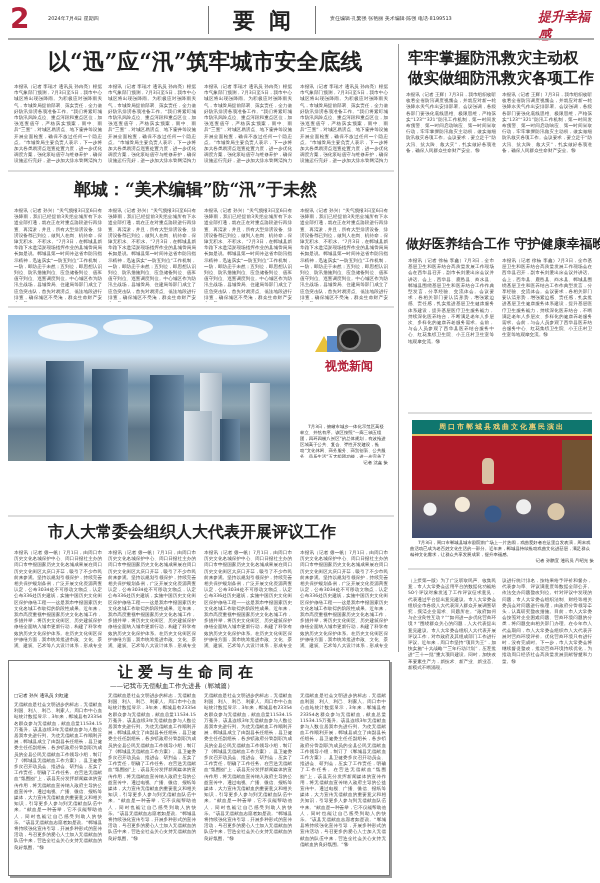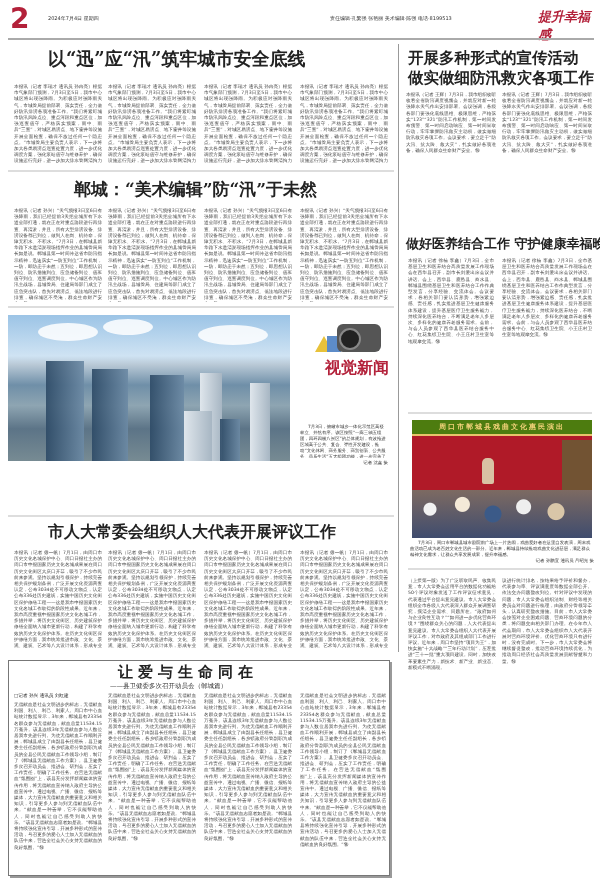--- a/index.html
+++ b/index.html
@@ -15,46 +15,49 @@
 .rule{position:absolute;left:8px;width:586px;height:2px;background:#aaa}
 .h1{position:absolute;font-weight:bold;color:#222;white-space:nowrap}
 .txt{position:absolute;font-size:4.6px;line-height:6.2px;color:#444;text-align:justify;overflow:hidden;font-family:"DejaVu Sans",sans-serif}
 .vline{position:absolute;width:1px;background:#999}
 .hline{position:absolute;height:2px;background:#ddd}
 .photo1{position:absolute;left:8px;top:315px;width:282px;height:146px;overflow:hidden;background:linear-gradient(180deg,#9cc4e6 0%,#cfe3f3 28%,#b9c9d6 34%,#6f8fa8 48%,#8ea5b2 62%,#5c7487 78%,#778b93 100%)}
 .bld{position:absolute;bottom:0;background:linear-gradient(90deg,#2d4a66,#6c8aa5);opacity:.9}
 .bldw{position:absolute;bottom:0;background:linear-gradient(90deg,#dfe6ec,#a7b6c3)}
 .cloud{position:absolute;background:#fff;border-radius:50%;opacity:.85}
 .photo2{position:absolute;left:412px;top:420px;width:180px;height:118px;overflow:hidden;background:#b01a28}
-.banner{position:absolute;left:0;top:0;width:100%;height:16px;background:#4d7c0f;border-bottom:2px solid #e8c46a}
+.banner{position:absolute;left:0;top:0;width:100%;height:16px;background:#0f766e;border-bottom:2px solid #e8c46a}
 .crowd{position:absolute;left:0;bottom:0;width:100%;height:48px;background:radial-gradient(circle at 10% 40%,#f2f2f2 6px,transparent 7px),radial-gradient(circle at 28% 30%,#f4e9d8 7px,transparent 8px),radial-gradient(circle at 45% 50%,#3b5a88 8px,transparent 9px),radial-gradient(circle at 62% 35%,#eee 7px,transparent 8px),radial-gradient(circle at 80% 45%,#d9c6a8 8px,transparent 9px),linear-gradient(180deg,#7d6a62,#3f4c6e)}
 .cap{position:absolute;font-size:4.4px;line-height:6px;color:#333;font-family:"DejaVu Sans",sans-serif;overflow:hidden}
 .vnlogo{position:absolute;left:315px;top:322px;width:72px;height:60px}
 .box{position:absolute;left:8px;top:660px;width:382px;height:216px;border:1px solid #777;box-shadow:2px 2px 0 #999}
 </style>
 </head>
 <body>
 
 <div class="hdr">
   <div class="pagenum">2</div>
   <div class="date">2024年7月4日  星期四</div>
+  <div class="secwrap">
+    <div class="sec">要闻</div>
+  </div>
   <div class="editors">责任编辑·孔繁强  张艳丽  美术编辑·陈强  电话·8199513</div>
   <div class="logo">提升幸福感</div>
 </div>
 <div class="rule" style="top:38px"></div>
 
-<div class="h1" style="left:48px;top:47px;font-size:18px">以“迅”应“汛”筑牢城市安全底线</div>
+<div class="h1" style="left:48px;top:47px;font-size:22px">以“迅”应“汛”筑牢城市安全底线</div>
 <div class="txt" style="left:14px;top:84px;width:88px;height:80px">本报讯（记者 李瑞才 通讯员 孙冉亮）根据市气象部门预测，7月3日至5日，我市中心城区将出现强降雨。为积极应对强降雨天气，市城管局提前部署、落实责任，全力做好防汛排涝各项准备工作。“我们将紧盯城市防汛风险点位、重点河段和重点区位，加强巡查值守，严格落实预案，雨中、雨后“三查”，对城区易涝点、地下窗井等设施开展全面检查，确保不放过任何一个隐患点。”市城管局主要负责人表示，下一步将加大各类易涝点巡查处置力度，进一步优化调度方案，强化泵站值守与维修养护，确保设施运行完好，进一步加大排水管网清掏力度，清除淤泥，确保排水管网畅通，全力保障城市防汛安全度汛。⑭</div>
 <div class="txt" style="left:108px;top:84px;width:88px;height:80px">本报讯（记者 李瑞才 通讯员 孙冉亮）根据市气象部门预测，7月3日至5日，我市中心城区将出现强降雨。为积极应对强降雨天气，市城管局提前部署、落实责任，全力做好防汛排涝各项准备工作。“我们将紧盯城市防汛风险点位、重点河段和重点区位，加强巡查值守，严格落实预案，雨中、雨后“三查”，对城区易涝点、地下窗井等设施开展全面检查，确保不放过任何一个隐患点。”市城管局主要负责人表示，下一步将加大各类易涝点巡查处置力度，进一步优化调度方案，强化泵站值守与维修养护，确保设施运行完好，进一步加大排水管网清掏力度，清除淤泥，确保排水管网畅通，全力保障城市防汛安全度汛。⑭</div>
 <div class="txt" style="left:204px;top:84px;width:88px;height:80px">本报讯（记者 李瑞才 通讯员 孙冉亮）根据市气象部门预测，7月3日至5日，我市中心城区将出现强降雨。为积极应对强降雨天气，市城管局提前部署、落实责任，全力做好防汛排涝各项准备工作。“我们将紧盯城市防汛风险点位、重点河段和重点区位，加强巡查值守，严格落实预案，雨中、雨后“三查”，对城区易涝点、地下窗井等设施开展全面检查，确保不放过任何一个隐患点。”市城管局主要负责人表示，下一步将加大各类易涝点巡查处置力度，进一步优化调度方案，强化泵站值守与维修养护，确保设施运行完好，进一步加大排水管网清掏力度，清除淤泥，确保排水管网畅通，全力保障城市防汛安全度汛。⑭</div>
 <div class="txt" style="left:300px;top:84px;width:88px;height:80px">本报讯（记者 李瑞才 通讯员 孙冉亮）根据市气象部门预测，7月3日至5日，我市中心城区将出现强降雨。为积极应对强降雨天气，市城管局提前部署、落实责任，全力做好防汛排涝各项准备工作。“我们将紧盯城市防汛风险点位、重点河段和重点区位，加强巡查值守，严格落实预案，雨中、雨后“三查”，对城区易涝点、地下窗井等设施开展全面检查，确保不放过任何一个隐患点。”市城管局主要负责人表示，下一步将加大各类易涝点巡查处置力度，进一步优化调度方案，强化泵站值守与维修养护，确保设施运行完好，进一步加大排水管网清掏力度，清除淤泥，确保排水管网畅通，全力保障城市防汛安全度汛。⑭</div>
 
 <div class="vline" style="left:398px;top:44px;height:608px"></div>
 
-<div class="h1" style="left:408px;top:48px;font-size:15.5px">开展多种形式的宣传活动</div>
+<div class="h1" style="left:408px;top:48px;font-size:15.5px">牢牢掌握防汛救灾主动权</div>
 <div class="h1" style="left:408px;top:68px;font-size:15.5px">做实做细防汛救灾各项工作</div>
 <div class="txt" style="left:406px;top:92px;width:90px;height:126px">本报讯（记者 王辉）7月3日，我市组织收听收看全省防汛调度视频会，并就应对新一轮强降水天气作出安排部署。会议强调，各级各部门要强化底线思维、极限思维，严格落实“123”“321”防汛工作机制，第一时间发布预警、第一时间启动响应、第一时间采取行动，牢牢掌握防汛救灾主动权，做实做细防汛救灾各项工作。会议要求，要立足于“防大汛、抗大险、救大灾”，扎实做好各项准备，确保人民群众生命财产安全。⑭</div>
 <div class="txt" style="left:502px;top:92px;width:90px;height:126px">本报讯（记者 王辉）7月3日，我市组织收听收看全省防汛调度视频会，并就应对新一轮强降水天气作出安排部署。会议强调，各级各部门要强化底线思维、极限思维，严格落实“123”“321”防汛工作机制，第一时间发布预警、第一时间启动响应、第一时间采取行动，牢牢掌握防汛救灾主动权，做实做细防汛救灾各项工作。会议要求，要立足于“防大汛、抗大险、救大灾”，扎实做好各项准备，确保人民群众生命财产安全。⑭</div>
 
 <div class="hline" style="left:8px;top:170px;width:386px"></div>
 <div class="h1" style="left:74px;top:178px;font-size:17px">郸城：“美术编辑”防“汛”于未然</div>
 <div class="txt" style="left:14px;top:208px;width:88px;height:94px">本报讯（记者 孙兴）“天气预报3日至6日有强降雨，我们已经提前3天把全城所有下水道全部打通，就在正在对重点路段进行再排查、再清淤，并且，所有大型排涝设备、排涝设备都已到位，做到人在岗、机待命，保障无积水、不积水。”7月3日，在郸城县新华路下水道清淤现场指挥作业的县城管局局长如是说。郸城县第一时间传达省市防汛指示精神，迅速落实“一防五到位”工作机制，一防，即防患于未然；五到位，即思想认识到位、防汛措施到位、应急储备到位、值班值守到位、巡查调度到位。中心城区作为防汛主战场，县城管局、住建局等部门成立了应急突击队，首先对易涝点、低洼地段进行排查，确保城区不受淹，群众生命财产安全。⑭</div>
 <div class="txt" style="left:108px;top:208px;width:88px;height:94px">本报讯（记者 孙兴）“天气预报3日至6日有强降雨，我们已经提前3天把全城所有下水道全部打通，就在正在对重点路段进行再排查、再清淤，并且，所有大型排涝设备、排涝设备都已到位，做到人在岗、机待命，保障无积水、不积水。”7月3日，在郸城县新华路下水道清淤现场指挥作业的县城管局局长如是说。郸城县第一时间传达省市防汛指示精神，迅速落实“一防五到位”工作机制，一防，即防患于未然；五到位，即思想认识到位、防汛措施到位、应急储备到位、值班值守到位、巡查调度到位。中心城区作为防汛主战场，县城管局、住建局等部门成立了应急突击队，首先对易涝点、低洼地段进行排查，确保城区不受淹，群众生命财产安全。⑭</div>
 <div class="txt" style="left:204px;top:208px;width:88px;height:94px">本报讯（记者 孙兴）“天气预报3日至6日有强降雨，我们已经提前3天把全城所有下水道全部打通，就在正在对重点路段进行再排查、再清淤，并且，所有大型排涝设备、排涝设备都已到位，做到人在岗、机待命，保障无积水、不积水。”7月3日，在郸城县新华路下水道清淤现场指挥作业的县城管局局长如是说。郸城县第一时间传达省市防汛指示精神，迅速落实“一防五到位”工作机制，一防，即防患于未然；五到位，即思想认识到位、防汛措施到位、应急储备到位、值班值守到位、巡查调度到位。中心城区作为防汛主战场，县城管局、住建局等部门成立了应急突击队，首先对易涝点、低洼地段进行排查，确保城区不受淹，群众生命财产安全。⑭</div>
 <div class="txt" style="left:300px;top:208px;width:88px;height:94px">本报讯（记者 孙兴）“天气预报3日至6日有强降雨，我们已经提前3天把全城所有下水道全部打通，就在正在对重点路段进行再排查、再清淤，并且，所有大型排涝设备、排涝设备都已到位，做到人在岗、机待命，保障无积水、不积水。”7月3日，在郸城县新华路下水道清淤现场指挥作业的县城管局局长如是说。郸城县第一时间传达省市防汛指示精神，迅速落实“一防五到位”工作机制，一防，即防患于未然；五到位，即思想认识到位、防汛措施到位、应急储备到位、值班值守到位、巡查调度到位。中心城区作为防汛主战场，县城管局、住建局等部门成立了应急突击队，首先对易涝点、低洼地段进行排查，确保城区不受淹，群众生命财产安全。⑭</div>
@@ -72,21 +75,21 @@
   <div class="bldw" style="left:184px;width:28px;height:50px;left:176px"></div>
   <div class="bld" style="left:212px;width:20px;height:42px"></div>
 </div>
 
 <div class="vnlogo">
   <div style="position:absolute;left:0;top:14px;width:0;height:0;border-left:9px solid transparent;border-right:9px solid transparent;border-bottom:16px solid #e8c23a"></div>
   <div style="position:absolute;left:12px;top:14px;width:14px;height:16px;background:#5d8cc8"></div>
   <div style="position:absolute;left:22px;top:2px;width:44px;height:28px;background:#555;border-radius:6px">
     <div style="position:absolute;left:2px;top:4px;width:22px;height:22px;border-radius:50%;background:#222;border:2px solid #888"></div>
   </div>
-  <div style="position:absolute;left:10px;top:36px;font-size:16px;font-weight:bold;color:#b3213a;white-space:nowrap">视觉新闻</div>
+  <div style="position:absolute;left:10px;top:36px;font-size:12px;font-weight:bold;color:#b3213a;white-space:nowrap">视觉新闻</div>
 </div>
 
 <div class="cap" style="left:300px;top:424px;width:88px;height:34px;text-indent:8px">7月3日，俯瞰市城乡一体化示范区高楼林立、井然有序。该区按照“一廊三轴五组团，四环四横八景区”的总体规划，有效推进区域高于公共、复合、弹性开发建设，推动“文化休闲、商务服务、商贸创新、公共服务、品质生活”五大组团功能，进一步完善了公共基础设施，提升了群众的获得感、幸福感和满意度。</div>
 <div class="cap" style="left:340px;top:460px;width:48px;text-align:right">记者  沈鑫  摄</div>
 
 <div class="h1" style="left:406px;top:235px;font-size:13px">做好医养结合工作  守护健康幸福晚年</div>
 <div class="txt" style="left:408px;top:258px;width:86px;height:152px">本报讯（记者 徐楠 李鑫）7月3日，全市基层卫生和医养结合高质量发展工作现场会在西华县召开，副市长刘爱出席会议并讲话。会上，西华县、鹿邑县、商水县、郸城县围绕基层卫生和医养结合工作作典型发言，分享经验、交流体会。会议要求，各相关部门要认清形势，增强紧迫感、责任感，扎实推进基层卫生健康服务体系建设，提升基层医疗卫生服务能力，持续深化医养结合，不断满足老年人多层次、多样化的健康养老服务需求。会前，与会人员参观了西华县医养结合服务中心、红花集镇卫生院、小王庄村卫生室等地观摩交流。⑭</div>
 <div class="txt" style="left:502px;top:258px;width:90px;height:152px">本报讯（记者 徐楠 李鑫）7月3日，全市基层卫生和医养结合高质量发展工作现场会在西华县召开，副市长刘爱出席会议并讲话。会上，西华县、鹿邑县、商水县、郸城县围绕基层卫生和医养结合工作作典型发言，分享经验、交流体会。会议要求，各相关部门要认清形势，增强紧迫感、责任感，扎实推进基层卫生健康服务体系建设，提升基层医疗卫生服务能力，持续深化医养结合，不断满足老年人多层次、多样化的健康养老服务需求。会前，与会人员参观了西华县医养结合服务中心、红花集镇卫生院、小王庄村卫生室等地观摩交流。⑭</div>
 <div class="hline" style="left:408px;top:412px;width:184px"></div>
 
@@ -104,21 +107,21 @@
 
 <div class="hline" style="left:8px;top:515px;width:386px"></div>
 <div class="h1" style="left:48px;top:522px;font-size:16px">市人大常委会组织人大代表开展评议工作</div>
 <div class="txt" style="left:14px;top:550px;width:88px;height:98px">本报讯（记者 毋一帆）7月1日，由周口市历史文化名城保护中心、周口日报社主办的周口市申报国家历史文化名城成果展在周口历史文化街区大庆口开幕，吸引了不少市民前来参观。坚持以规划引领保护，持续完善相关保护规划条例，广泛开展文化资源普查认定，公布3034处不可移动文物点，认定公布336处历史建筑，实施中国历史文化街区保护修缮工程——这是我市申报国家历史文化名城工作取得的阶段性成果。近年来，我市高度重视申报国家历史文化名城工作，多措并举，将历史文化街区、历史建筑保护修缮全面纳入城市更新行动，构建了科学有效的历史文化保护体系。在历史文化街区保护修缮方面，我市统筹推进市政、文化、景观、建筑、艺术等八大设计体系，形成专业的管理机构。在非物质文化遗产保护方面，我市将历史文化保护与传承列为重点工作，在全社会营造“历史文化在身边”的浓厚氛围。⑭</div>
 <div class="txt" style="left:108px;top:550px;width:88px;height:98px">本报讯（记者 毋一帆）7月1日，由周口市历史文化名城保护中心、周口日报社主办的周口市申报国家历史文化名城成果展在周口历史文化街区大庆口开幕，吸引了不少市民前来参观。坚持以规划引领保护，持续完善相关保护规划条例，广泛开展文化资源普查认定，公布3034处不可移动文物点，认定公布336处历史建筑，实施中国历史文化街区保护修缮工程——这是我市申报国家历史文化名城工作取得的阶段性成果。近年来，我市高度重视申报国家历史文化名城工作，多措并举，将历史文化街区、历史建筑保护修缮全面纳入城市更新行动，构建了科学有效的历史文化保护体系。在历史文化街区保护修缮方面，我市统筹推进市政、文化、景观、建筑、艺术等八大设计体系，形成专业的管理机构。在非物质文化遗产保护方面，我市将历史文化保护与传承列为重点工作，在全社会营造“历史文化在身边”的浓厚氛围。⑭</div>
 <div class="txt" style="left:204px;top:550px;width:88px;height:98px">本报讯（记者 毋一帆）7月1日，由周口市历史文化名城保护中心、周口日报社主办的周口市申报国家历史文化名城成果展在周口历史文化街区大庆口开幕，吸引了不少市民前来参观。坚持以规划引领保护，持续完善相关保护规划条例，广泛开展文化资源普查认定，公布3034处不可移动文物点，认定公布336处历史建筑，实施中国历史文化街区保护修缮工程——这是我市申报国家历史文化名城工作取得的阶段性成果。近年来，我市高度重视申报国家历史文化名城工作，多措并举，将历史文化街区、历史建筑保护修缮全面纳入城市更新行动，构建了科学有效的历史文化保护体系。在历史文化街区保护修缮方面，我市统筹推进市政、文化、景观、建筑、艺术等八大设计体系，形成专业的管理机构。在非物质文化遗产保护方面，我市将历史文化保护与传承列为重点工作，在全社会营造“历史文化在身边”的浓厚氛围。⑭</div>
 <div class="txt" style="left:300px;top:550px;width:88px;height:98px">本报讯（记者 毋一帆）7月1日，由周口市历史文化名城保护中心、周口日报社主办的周口市申报国家历史文化名城成果展在周口历史文化街区大庆口开幕，吸引了不少市民前来参观。坚持以规划引领保护，持续完善相关保护规划条例，广泛开展文化资源普查认定，公布3034处不可移动文物点，认定公布336处历史建筑，实施中国历史文化街区保护修缮工程——这是我市申报国家历史文化名城工作取得的阶段性成果。近年来，我市高度重视申报国家历史文化名城工作，多措并举，将历史文化街区、历史建筑保护修缮全面纳入城市更新行动，构建了科学有效的历史文化保护体系。在历史文化街区保护修缮方面，我市统筹推进市政、文化、景观、建筑、艺术等八大设计体系，形成专业的管理机构。在非物质文化遗产保护方面，我市将历史文化保护与传承列为重点工作，在全社会营造“历史文化在身边”的浓厚氛围。⑭</div>
 
 <div class="box"></div>
 <div class="h1" style="left:118px;top:663px;font-size:15px;letter-spacing:5px">让爱与生命同在</div>
-<div class="h1" style="left:110px;top:682px;font-size:6.5px;font-weight:normal;color:#333">——县卫健委多次召开动员会（郸城篇）</div>
+<div class="h1" style="left:110px;top:682px;font-size:6.5px;font-weight:normal;color:#333">——记我市无偿献血工作先进县（郸城篇）</div>
 <div class="txt" style="left:14px;top:693px;width:90px;height:6px;color:#222">□记者  孙兴  通讯员  刘红建</div>
 <div class="txt" style="left:14px;top:702px;width:88px;height:168px">无偿献血是社会文明进步的标志，无偿献血利国、利人、利己、利家人。周口市中心血站统计数据显示，3年来，郸城县有23354名群众参与无偿献血，献血总量11534.15万毫升。该县连续3年无偿献血参与人数位居我市先进行列。为使无偿献血工作顺利开展，郸城县成立了由副县长任组长，县卫健委主任任副组长，各乡镇政府分管副职为成员的全县公民无偿献血工作领导小组，制订了《郸城县无偿献血工作方案》。县卫健委多次召开动员会、推进会、研判会，压实了工作责任，明确了工作任务。在营造无偿献血“氛围圈”上，该县充分发挥新闻媒体的宣传作用，将无偿献血宣传纳入政府主导的公益宣传中。通过电视、广播、微信、报纸等媒体，大力宣传无偿献血的重要意义和相关知识，引导更多人参与到无偿献血队伍中来。“献血是一种善举，它不仅能帮助他人，同时也能让自己感受到助人的快乐。”该县无偿献血志愿者如是说。“郸城县将持续强化宣传引导，开展多种形式的宣传活动，号召更多的爱心人士加入无偿献血的队伍中来，营造全社会关心支持无偿献血的良好氛围。”⑭</div>
 <div class="txt" style="left:108px;top:693px;width:88px;height:177px">无偿献血是社会文明进步的标志，无偿献血利国、利人、利己、利家人。周口市中心血站统计数据显示，3年来，郸城县有23354名群众参与无偿献血，献血总量11534.15万毫升。该县连续3年无偿献血参与人数位居我市先进行列。为使无偿献血工作顺利开展，郸城县成立了由副县长任组长，县卫健委主任任副组长，各乡镇政府分管副职为成员的全县公民无偿献血工作领导小组，制订了《郸城县无偿献血工作方案》。县卫健委多次召开动员会、推进会、研判会，压实了工作责任，明确了工作任务。在营造无偿献血“氛围圈”上，该县充分发挥新闻媒体的宣传作用，将无偿献血宣传纳入政府主导的公益宣传中。通过电视、广播、微信、报纸等媒体，大力宣传无偿献血的重要意义和相关知识，引导更多人参与到无偿献血队伍中来。“献血是一种善举，它不仅能帮助他人，同时也能让自己感受到助人的快乐。”该县无偿献血志愿者如是说。“郸城县将持续强化宣传引导，开展多种形式的宣传活动，号召更多的爱心人士加入无偿献血的队伍中来，营造全社会关心支持无偿献血的良好氛围。”⑭</div>
 <div class="txt" style="left:204px;top:693px;width:88px;height:177px">无偿献血是社会文明进步的标志，无偿献血利国、利人、利己、利家人。周口市中心血站统计数据显示，3年来，郸城县有23354名群众参与无偿献血，献血总量11534.15万毫升。该县连续3年无偿献血参与人数位居我市先进行列。为使无偿献血工作顺利开展，郸城县成立了由副县长任组长，县卫健委主任任副组长，各乡镇政府分管副职为成员的全县公民无偿献血工作领导小组，制订了《郸城县无偿献血工作方案》。县卫健委多次召开动员会、推进会、研判会，压实了工作责任，明确了工作任务。在营造无偿献血“氛围圈”上，该县充分发挥新闻媒体的宣传作用，将无偿献血宣传纳入政府主导的公益宣传中。通过电视、广播、微信、报纸等媒体，大力宣传无偿献血的重要意义和相关知识，引导更多人参与到无偿献血队伍中来。“献血是一种善举，它不仅能帮助他人，同时也能让自己感受到助人的快乐。”该县无偿献血志愿者如是说。“郸城县将持续强化宣传引导，开展多种形式的宣传活动，号召更多的爱心人士加入无偿献血的队伍中来，营造全社会关心支持无偿献血的良好氛围。”⑭</div>
 <div class="txt" style="left:300px;top:693px;width:86px;height:177px">无偿献血是社会文明进步的标志，无偿献血利国、利人、利己、利家人。周口市中心血站统计数据显示，3年来，郸城县有23354名群众参与无偿献血，献血总量11534.15万毫升。该县连续3年无偿献血参与人数位居我市先进行列。为使无偿献血工作顺利开展，郸城县成立了由副县长任组长，县卫健委主任任副组长，各乡镇政府分管副职为成员的全县公民无偿献血工作领导小组，制订了《郸城县无偿献血工作方案》。县卫健委多次召开动员会、推进会、研判会，压实了工作责任，明确了工作任务。在营造无偿献血“氛围圈”上，该县充分发挥新闻媒体的宣传作用，将无偿献血宣传纳入政府主导的公益宣传中。通过电视、广播、微信、报纸等媒体，大力宣传无偿献血的重要意义和相关知识，引导更多人参与到无偿献血队伍中来。“献血是一种善举，它不仅能帮助他人，同时也能让自己感受到助人的快乐。”该县无偿献血志愿者如是说。“郸城县将持续强化宣传引导，开展多种形式的宣传活动，号召更多的爱心人士加入无偿献血的队伍中来，营造全社会关心支持无偿献血的良好氛围。”⑭</div>
 
 <div class="txt" style="left:408px;top:578px;width:88px;height:298px">（上接第一版）为了广泛听取民声、收集民意，市人大常委会运用平台的数据化功能给50个评议对象发送了工作评议征求意见，代表通过平台提出意见建议。市人大常委会组织全市各级人大代表深入群众开展调查研究，摸清企业需求、问题所在。“政府如何与企业良性互动？”“如何进一步优化营商环境？”围绕群众关心的问题，人大代表提出意见建议。市人大常委会组织人大代表开展评议工作，对市政府及其组成部门工作进行评议。近年来，周口市坚持“项目为王”，加快实施“十大战略”“三年行动计划”，压茬推进“三十一批”重大项目建设。同时，加快改革要素生产力，新技术、新产业、新业态、新模式不断涌现。</div>
 <div class="txt" style="left:502px;top:578px;width:90px;height:298px">议进行统计排名，按结果给予评价和督办，代表参与率、评议满意度等数据全部公开。依法交办问题整改到位。针对评议中发现的问题，市人大常委会组织法制、财经等相关委员会对问题进行梳理，由政府分管领导牵头，认真研究整改措施。目前，市人大常委会按照对企业困难问题、营商环境问题的分类，将问题交由相关部门办理。在今年市人代会期间，市人大常委会组织市人大代表开展对营商环境评价。优化营商环境只有进行时，没有完成时。下一步，市人大常委会将继续督促整改，推动营商环境持续优化，为推动周口经济社会高质量发展贡献智慧和力量。⑭</div>
 
 </body></html>

